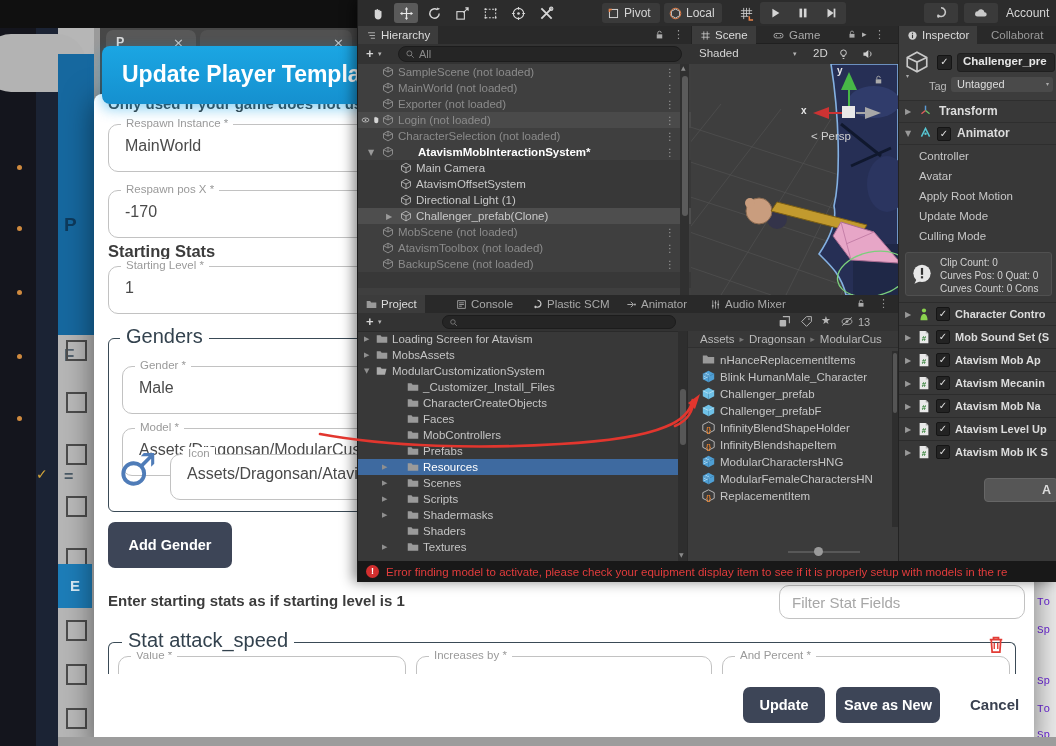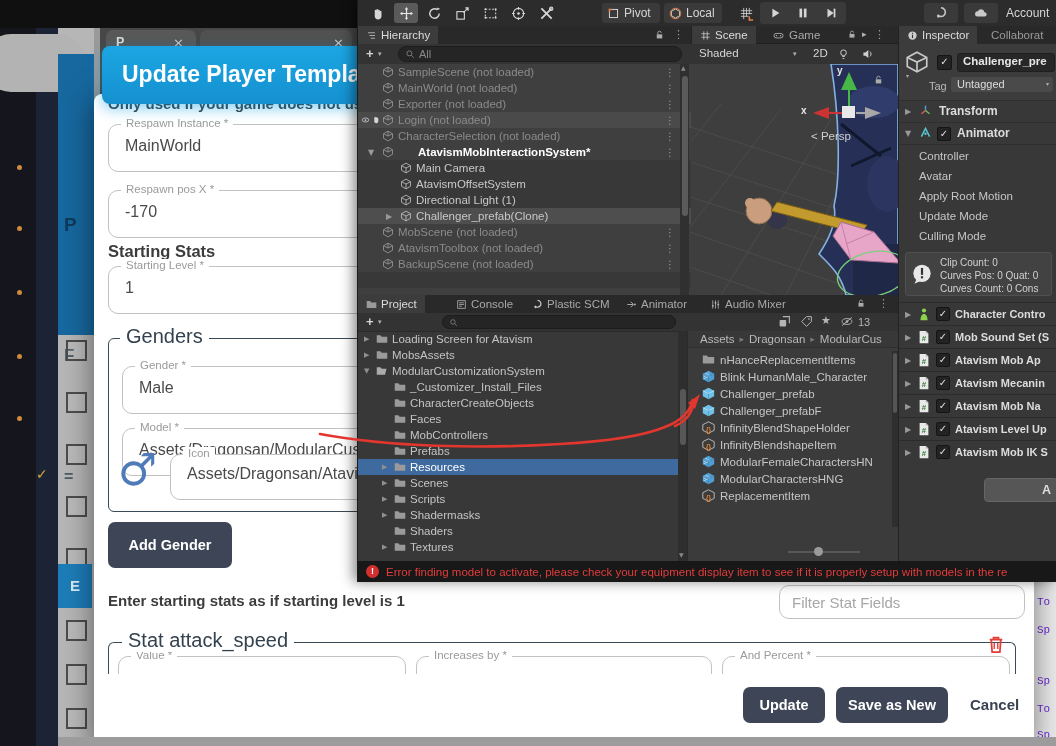--- a/index.html
+++ b/index.html
@@ -79,21 +79,21 @@
   .hrow.bold .lbl{color:#fff;font-weight:bold;margin-left:24px;}
   .hrow.child{padding-left:42px;}
   .hrow .arr{position:absolute;left:10px;font-size:8px;color:#9a9a9a;}
   .hrow.child .arr{left:28px;}
   .hrow .keb{position:absolute;right:16px;font-size:10px;}
   .gutico{display:none;position:absolute;left:2px;top:3px;}
   .hrow.gut .gutico{display:flex;gap:1px;}
   .trow{display:flex;align-items:center;height:16px;padding-left:18px;position:relative;font-size:11.5px;color:#c4c4c4;}
   .trow .lbl{margin-left:4px;white-space:nowrap;}
   .trow .arr{position:absolute;left:6px;font-size:7px;color:#8f8f8f;}
-  .trow.i2{padding-left:36px;text-align:center;}
+  .trow.i2{padding-left:49px;text-align:center;}
   .trow.i2 .arr{left:24px;}
   .trow.sel{background:#3e6aa0;}
   .trow.sel .lbl{color:#fff;}
   .arow{display:flex;align-items:center;height:17px;padding-left:14px;font-size:11.5px;color:#c6c6c6;}
   .arow .lbl{margin-left:5px;white-space:nowrap;}
   .crow{display:flex;align-items:center;height:22px;border-top:1px solid #2c2c2c;padding-left:18px;gap:5px;position:relative;}
   .crow .arr{position:absolute;left:6px;font-size:8px;color:#999;}
   .crow .lbl{font-weight:bold;font-size:11px;color:#dcdcdc;white-space:nowrap;}
   .frow{height:20px;display:flex;align-items:center;padding-left:20px;font-size:11.5px;color:#c6c6c6;}
   .uchk{width:13px;height:13px;background:#232323;border:1px solid #151515;border-radius:2px;color:#e0e0e0;
@@ -393,21 +393,21 @@
   <div class="abs obox" style="left:722px;top:656px;width:286px;height:40px">
     <span class="olbl">And Percent *</span>
   </div>
 
   <div class="abs" id="filterbox">
     <input placeholder="Filter Stat Fields" style="">
   </div>
 
   <div class="abs" id="mfooter">
     <div class="abs mbtn" style="left:648px;top:13px;width:82px;height:36px">Update</div>
-    <div class="abs mbtn" style="left:741px;top:13px;width:112px;height:36px">Save as New</div>
+    <div class="abs mbtn" style="left:741px;top:13px;width:104px;height:36px">Save as New</div>
     <span id="cancel">Cancel</span>
   </div>
 
   <div class="abs" id="mheader">
     <span id="mtitle">Update Player Template</span>
   </div>
 
   <div class="abs" id="botstrip"></div>
 
   <div class="abs" id="unity">
@@ -914,27 +914,27 @@
           <div class="arow">
             <svg class="ic" width="13" height="13">
               <use width="13" height="13" href="#i-scube"></use>
             </svg>
             <span class="lbl">InfinityBlendshapeItem</span>
           </div>
           <div class="arow">
             <svg class="ic" width="13" height="13">
               <use width="13" height="13" href="#i-cubetex"></use>
             </svg>
-            <span class="lbl">ModularFemaleCharactersHN</span>
+            <span class="lbl">ModularCharactersHNG</span>
           </div>
           <div class="arow">
             <svg class="ic" width="13" height="13">
               <use width="13" height="13" href="#i-cubetex"></use>
             </svg>
-            <span class="lbl">ModularCharactersHNG</span>
+            <span class="lbl">ModularFemaleCharactersHN</span>
           </div>
           <div class="arow">
             <svg class="ic" width="13" height="13">
               <use width="13" height="13" href="#i-scube"></use>
             </svg>
             <span class="lbl">ReplacementItem</span>
           </div>
         </div>
       <div class="abs" style="left:204px;top:20px;width:6px;height:176px;background:#2e2e2e">
         <div class="abs" style="left:1px;top:2px;width:4px;height:60px;background:#555;border-radius:2px"></div>

